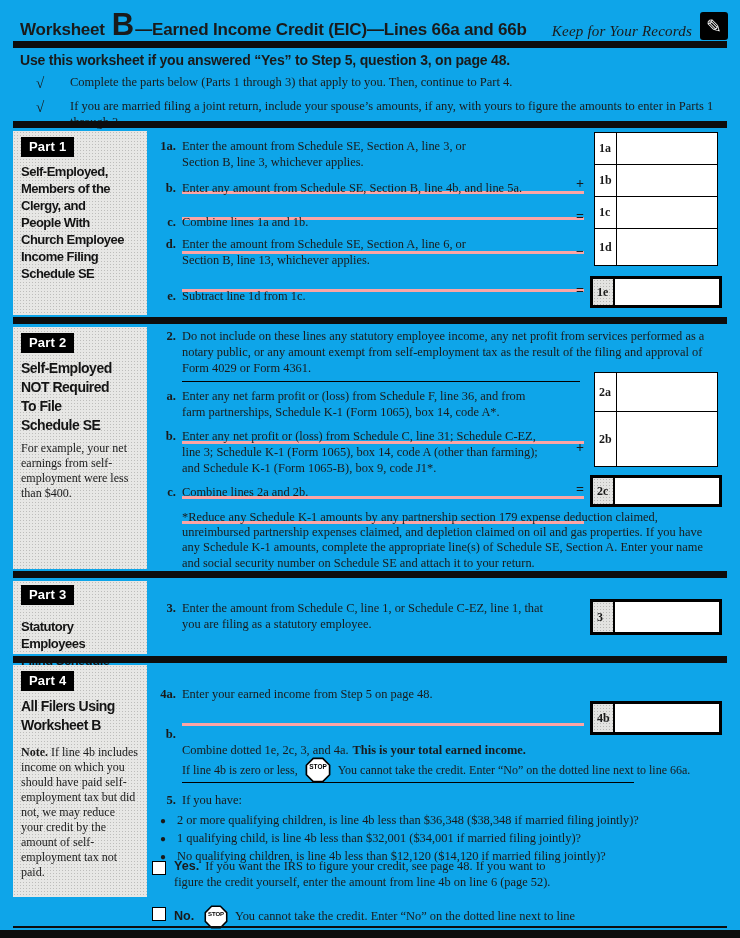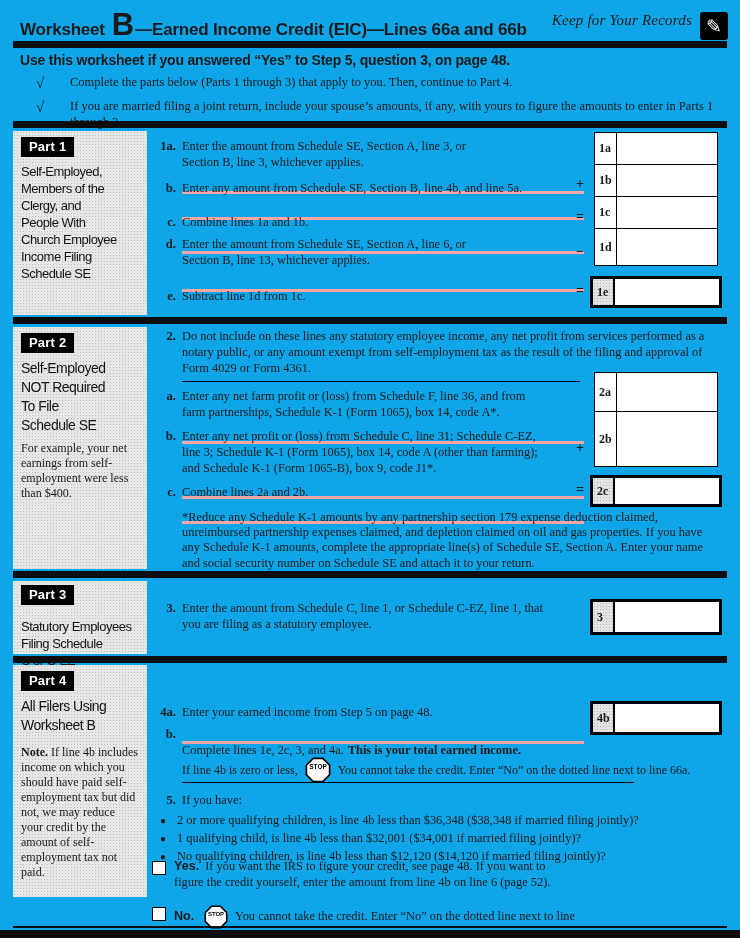--- a/index.html
+++ b/index.html
@@ -5,21 +5,21 @@
   html,body{margin:0;padding:0;background:#f2f2f0;}
   .page{position:relative;width:740px;height:938px;background:#0ea5e9;color:#1a1a1a;
         font-family:"Liberation Serif", serif;overflow:hidden;}
   
   .header{position:absolute;top:6px;left:20px;right:12px;height:34px;
           display:flex;align-items:flex-end;justify-content:space-between;}
   .titlewrap{display:flex;align-items:baseline;}
   .title-prefix{font-family:"Liberation Sans",sans-serif;font-weight:bold;font-size:17px;letter-spacing:-0.2px;}
   .title-letter{font-family:"Liberation Sans",sans-serif;font-weight:bold;font-size:31px;margin:0 1px 0 7px;line-height:26px;}
   .title-rest{font-family:"Liberation Sans",sans-serif;font-weight:bold;font-size:17px;letter-spacing:-0.2px;}
-  .keepwrap{display:flex;align-items:flex-start;}
+  .keepwrap{display:flex;align-items:flex-end;}
   .keep{font-style:italic;font-size:15px;margin-right:8px;letter-spacing:0.2px;}
   .pencil{width:28px;height:28px;background:#000;border-radius:3px;color:#fff;
           display:flex;align-items:center;justify-content:center;font-size:19px;}
   
   .bar{position:absolute;left:13px;width:714px;height:7px;background:#0d0d0d;}
   .thinrule{position:absolute;left:13px;width:714px;height:2px;background:#0d0d0d;}
   .bottombar{position:absolute;left:0;width:740px;height:8px;background:#0d0d0d;}
   .hrule{position:absolute;height:1px;background:#000;}
   
   .intro{position:absolute;top:52px;left:20px;right:12px;}
@@ -28,21 +28,21 @@
   .checkmark{width:50px;padding-left:16px;font-size:15px;box-sizing:border-box;}
   .checktext{width:645px;font-size:12.5px;line-height:15.5px;}
   
   .part{position:absolute;left:0;width:740px;display:flex;}
   .sidebar{width:134px;margin-left:13px;box-sizing:border-box;padding:6px 8px 4px 8px;
            background-color:#e7e7e5;
            background-image:radial-gradient(#bdbdbb 0.6px, rgba(0,0,0,0) 0.7px);
            background-size:3px 3px;}
   .chip{display:inline-block;background:#000;color:#fff;font-family:"Liberation Sans",sans-serif;
         font-weight:bold;font-size:13px;padding:2px 8px 3px 8px;margin-bottom:6px;letter-spacing:0.2px;}
-  .sbhead{font-family:"Liberation Sans",sans-serif;font-weight:normal;font-size:13px;
+  .sbhead{font-family:"Liberation Sans",sans-serif;font-weight:bold;font-size:13px;
           line-height:17px;letter-spacing:-0.5px;white-space:pre-line;color:#141414;}
   .sbnote{font-size:12px;line-height:15px;margin-top:6px;}
   .content{flex:1;position:relative;margin-left:1px;}
   
   .it{position:absolute;left:2px;display:flex;width:434px;}
   .it.full{width:572px;}
   .num{width:26px;text-align:right;margin-right:6px;font-weight:bold;font-size:12.6px;line-height:15.8px;flex:none;}
   .txt{flex:1;font-size:12.4px;line-height:15.8px;white-space:pre-line;}
   .u{border-bottom:3px solid #fca5a5;padding-bottom:20px;}
   
@@ -248,33 +248,33 @@
     <div class="sidebar" style="height:232px;align-self:flex-start">
       <span class="chip">Part 4</span>
       <div class="sbhead" style="font-size:14px;line-height:19px">All Filers Using
 Worksheet B</div>
       <div class="sbnote" style="margin-top:10px">
         <span class="inlinebold">Note.</span>
         <span>If line 4b includes income on which you should have paid self-employment tax but did not, we may reduce your credit by the amount of self-employment tax not paid.</span>
       </div>
     </div>
     <div class="content">
-      <div class="it" style="top:40px">
+      <div class="it" style="top:22px">
         <span class="num">4a.</span>
         <div class="txt u">Enter your earned income from Step 5 on page 48.</div>
       </div>
       <div class="bbox" style="top:36px;height:34px">
         <span class="blab">4b</span>
         <span class="bfield"></span>
       </div>
 
       <div class="it" style="top:62px">
         <span class="num">b.</span>
         <div class="txt">
-          <span class="gap-r">Complete lines 1e, 2c, 3, and 4a.</span><span class="inlinebold">This is your total earned income.</span>
+          <span class="gap-r">Combine dotted 1e, 2c, 3, and 4a.</span><span class="inlinebold">This is your total earned income.</span>
         </div>
       </div>
 
       <div class="stoprow" style="top:92px">
         <span class="pre">If line 4b is zero or less,</span>
         <svg class="stop stopicon" width="28" height="26" viewBox="0 0 28 28">
           <polygon points="8.9,1.5 19.1,1.5 26.5,8.9 26.5,19.1 19.1,26.5 8.9,26.5 1.5,19.1 1.5,8.9" fill="#fff" stroke="#000" stroke-width="1.8"></polygon>
           <text x="14" y="13" text-anchor="middle" font-size="7" font-weight="bold" font-family="Liberation Sans, sans-serif" fill="#000">STOP</text>
         </svg>
         <span class="post">You cannot take the credit. Enter “No” on the dotted line next to line 66a.</span>

